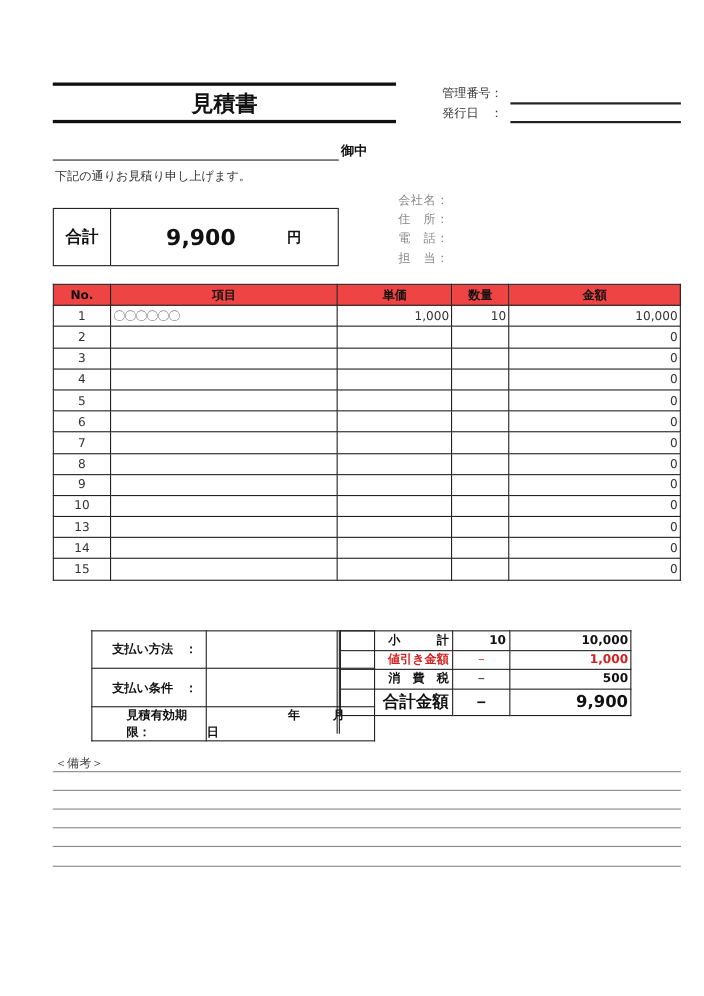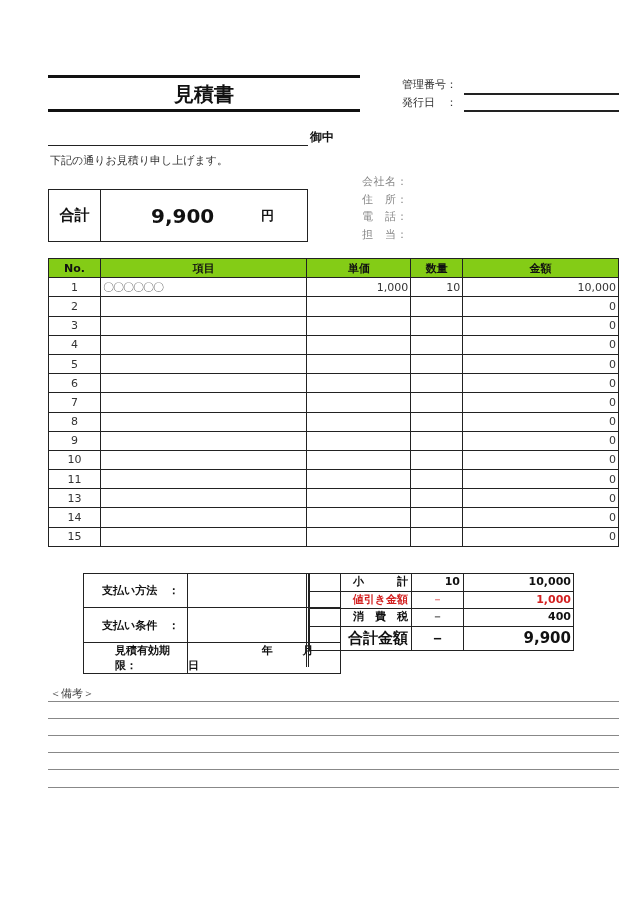--- a/index.html
+++ b/index.html
@@ -29,21 +29,21 @@
   .total-num { margin-left: 50px; font-size: 20px; font-weight: bold; width: 80px; }
   .total-yen { margin-left: 30px; font-size: 13px; font-weight: bold; }
 
   
   .company { left: 362px; top: 173px; font-size: 11px; color: #888; line-height: 17.5px; }
   .company div { letter-spacing: 0.5px; }
 
   
   table.items { position: absolute; left: 48px; top: 258px; width: 571px; border-collapse: collapse; font-size: 11px; }
   table.items th, table.items td { border: 1px solid #222; height: 19.2px; padding: 0 2px; line-height: 17px; }
-  table.items th { background: #84cc16; font-weight: bold; font-size: 11px; text-align: center; }
+  table.items th { background: #ef4444; font-weight: bold; font-size: 11px; text-align: center; }
   table.items { border: 1.5px solid #222; }
   td.c-no { text-align: center; color: #333; }
   td.c-item { text-align: left; color: #444; letter-spacing: -1px; }
   td.c-num { text-align: right; color: #333; }
 
   
   table.pay { position: absolute; left: 48px; top: 573px; width: 258px; border-collapse: collapse; font-size: 11px; border: 1.5px solid #222; margin-left: 35px; }
   table.pay td { border: 1px solid #222; font-weight: bold; }
   table.pay td.pl { width: 104px; padding-left: 18px; }
   .sep { position: absolute; left: 306px; top: 573px; width: 3px; height: 94px; border-left: 1px solid #222; border-right: 1px solid #222; }
@@ -168,27 +168,20 @@
       </tr>
     <tr>
         <td class="c-no">9</td>
         <td class="c-item"></td>
         <td class="c-num"></td>
         <td class="c-num"></td>
         <td class="c-num">0</td>
       </tr>
     <tr>
         <td class="c-no">10</td>
-        <td class="c-item"></td>
-        <td class="c-num"></td>
-        <td class="c-num"></td>
-        <td class="c-num">0</td>
-      </tr>
-    <tr>
-        <td class="c-no">11</td>
         <td class="c-item"></td>
         <td class="c-num"></td>
         <td class="c-num"></td>
         <td class="c-num">0</td>
       </tr>
     <tr>
         <td class="c-no">13</td>
         <td class="c-item"></td>
         <td class="c-num"></td>
         <td class="c-num"></td>
@@ -244,21 +237,21 @@
     <td class="sa">10,000</td>
   </tr>
   <tr class="red">
     <td class="sl red">値引き金額</td>
     <td class="sq red" style="font-weight:normal;">－</td>
     <td class="sa red">1,000</td>
   </tr>
   <tr>
     <td class="sl">消　費　税</td>
     <td class="sq dash">－</td>
-    <td class="sa">400</td>
+    <td class="sa">500</td>
   </tr>
   <tr class="grand">
     <td class="sl">合計金額</td>
     <td class="sq">－</td>
     <td class="sa">9,900</td>
   </tr>
 </tbody>
   </table>
 
 <div class="abs remarks-label">＜備考＞</div>

